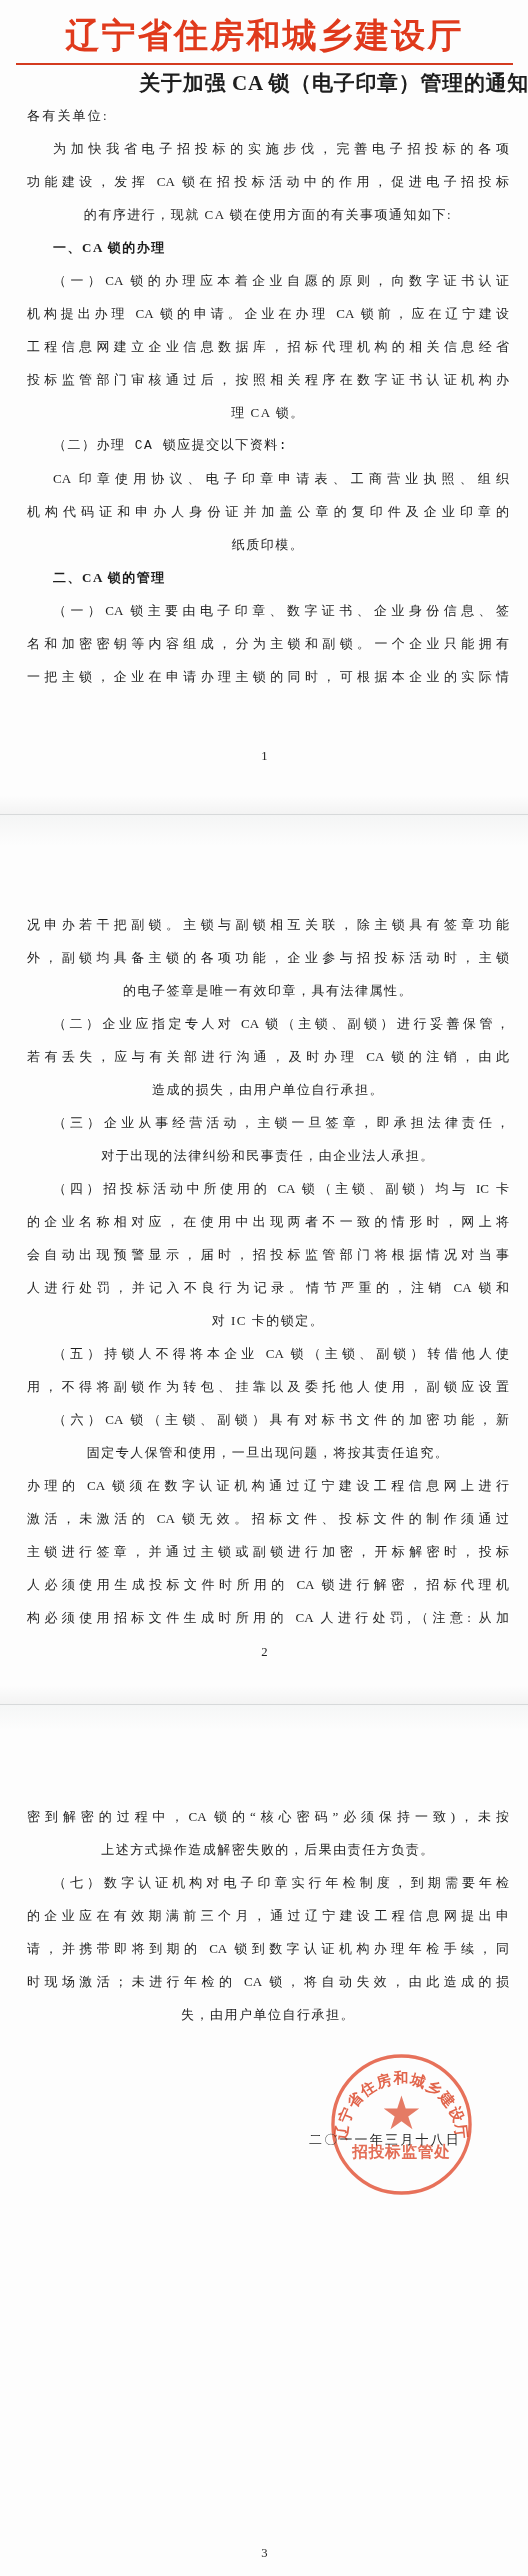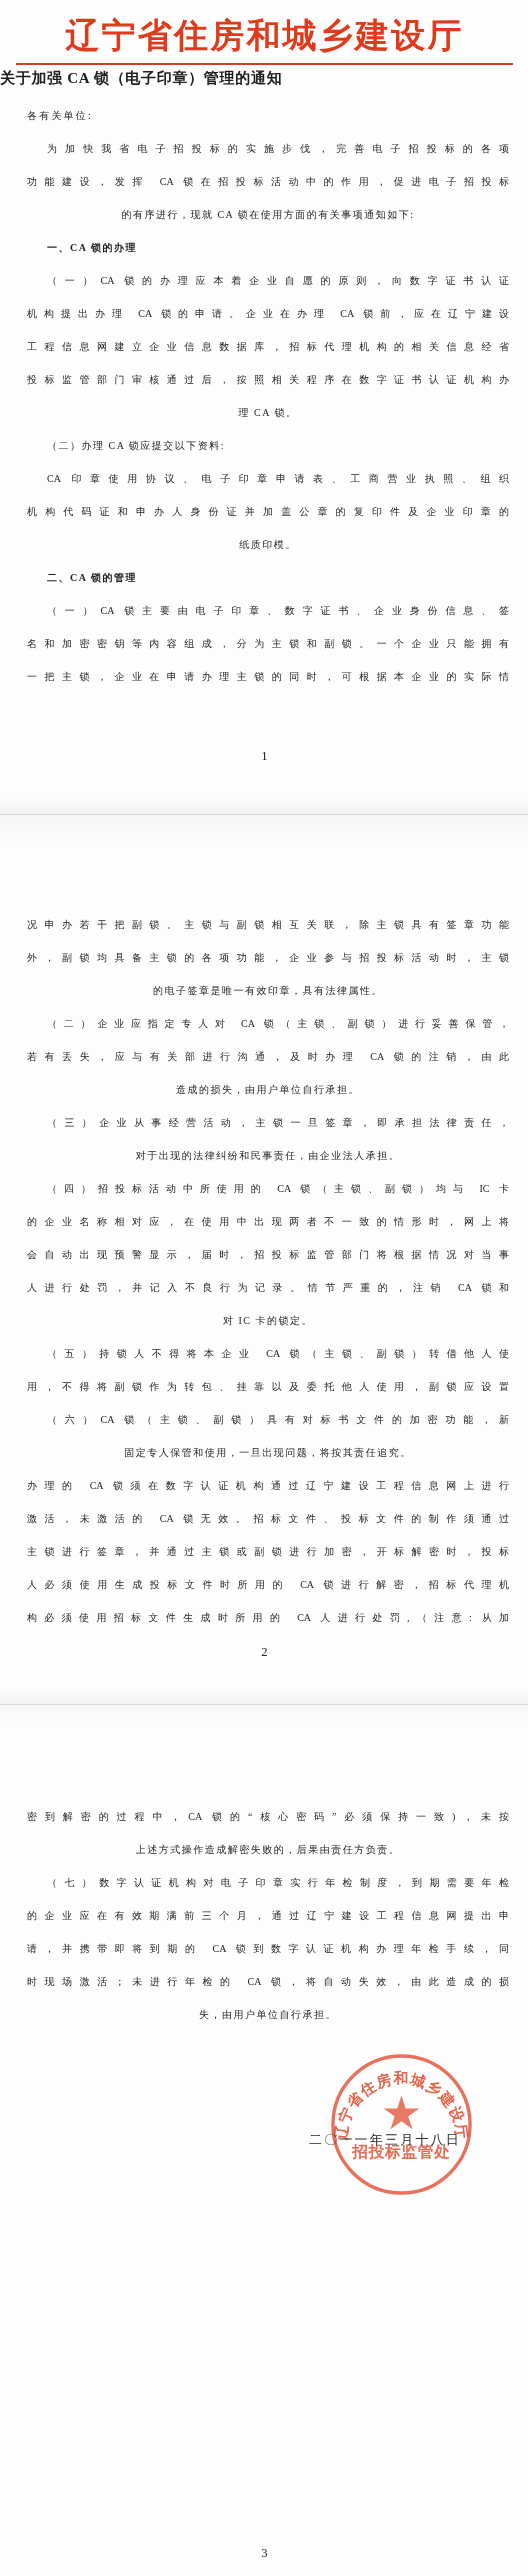--- a/index.html
+++ b/index.html
@@ -18,34 +18,34 @@
     background:linear-gradient(#f5f6f6 0,#fdfdfd 25.4px);}
   #page-1::after,#page-2::after{content:"";position:absolute;left:0;right:0;bottom:0;height:19.4px;
     background:linear-gradient(rgba(0,0,0,0),rgba(0,0,0,0.04));}
   .doc-header{
     position:absolute;top:13.4px;left:0;width:100%;text-align:center;
     font-size:34px;font-weight:bold;letter-spacing:2.2px;color:#e03a1c;
     font-family:"Liberation Serif","DejaVu Serif",serif;white-space:nowrap;
   }
   .red-rule{position:absolute;top:63px;left:15.7px;width:497px;height:2.2px;background:#d43b1f;}
   .doc-title{
-    position:absolute;top:69px;left:0;width:100%;text-align:left;
-    font-size:15px;font-weight:700;letter-spacing:0.7px;white-space:nowrap;
+    position:absolute;top:69px;left:0;width:100%;text-align:right;
+    font-size:21px;font-weight:700;letter-spacing:0.7px;white-space:nowrap;
   }
   .lines{position:absolute;left:27px;width:482px;}
   #page-1 .lines{top:99px;}
   #page-2 .lines{top:93px;}
   #page-3 .lines{top:95px;}
   .line{
-    height:33px;line-height:33px;font-size:10px;white-space:nowrap;
+    height:33px;line-height:33px;font-size:13px;white-space:nowrap;
     width:100%;overflow:visible;
   }
   .line.j{text-align:justify;text-align-last:justify;text-justify:inter-character;white-space:normal;height:33px;overflow:hidden;}
   .line.f{text-indent:2em;}
-  .line.fe{text-indent:2em;letter-spacing:1.5px;}
+  .line.fe{text-indent:2em;letter-spacing:1.5px;font-family:Liberation Mono, monospace;}
   .line.h{text-indent:2em;font-weight:bold;letter-spacing:1.5px;}
   .line.e{letter-spacing:1.5px;text-align:center;}
   .line.s{letter-spacing:2.2px;}
   .page-num{
     position:absolute;left:0;width:100%;text-align:center;
     font-size:12.7px;color:#222;font-family:"Liberation Serif",serif;
   }
   #page-1 .page-num{top:749px;}
   #page-2 .page-num{top:830px;}
   #page-3 .page-num{top:841px;}

